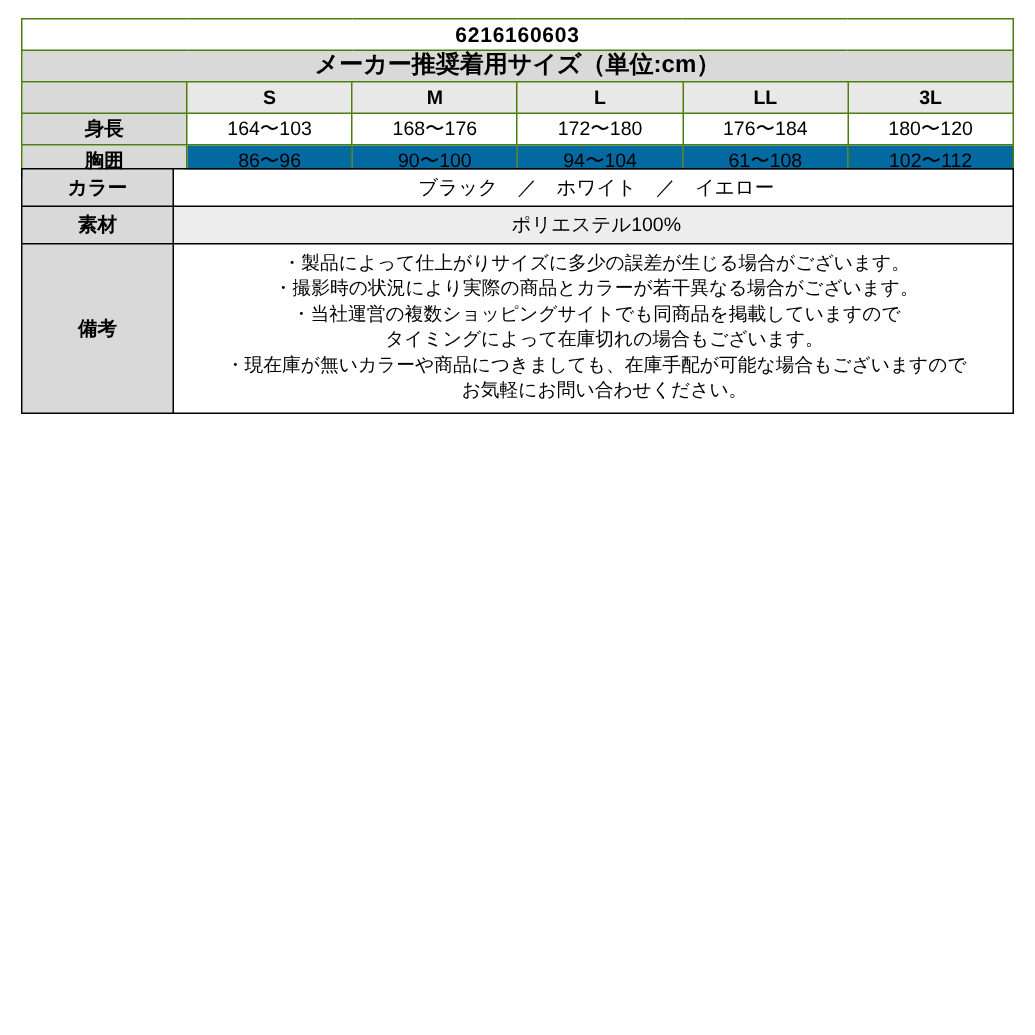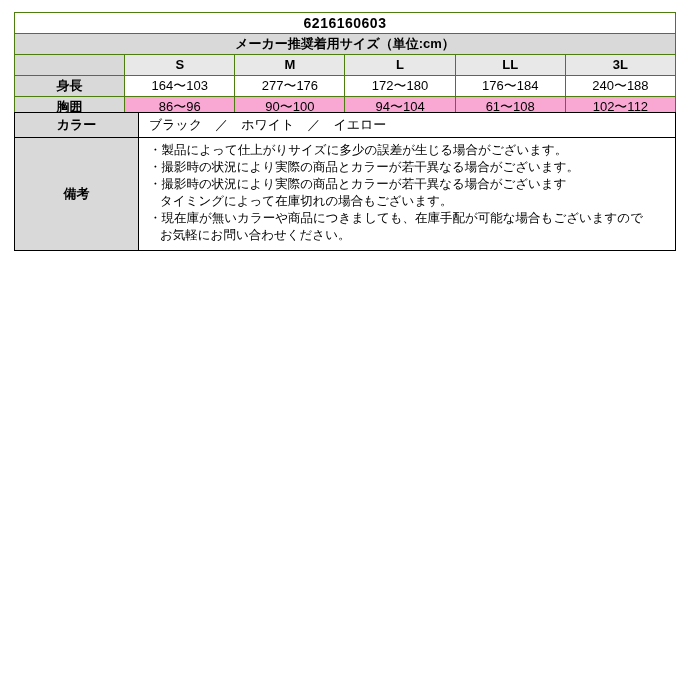--- a/index.html
+++ b/index.html
@@ -39,39 +39,39 @@
   }
   .size-table .code-row td {
     background: #ffffff;
     font-weight: bold;
     font-size: 14px;
     letter-spacing: 0.5px;
   }
   .size-table .title-row td {
     background: #d9d9d9;
     font-weight: bold;
-    font-size: 13px;
+    font-size: 16px;
   }
   .size-table .head-row td {
     background: #e8e8e8;
     font-weight: bold;
   }
   .size-table .head-row td.corner {
     background: #d9d9d9;
   }
   .size-table td.rowhead {
     background: #d9d9d9;
     font-weight: bold;
     width: 116px;
   }
   .size-table tr.data-row td {
     background: #ffffff;
   }
   .size-table tr.data-row.alt td {
-    background: #f9a8d4;
+    background: #0369a1;
   }
   .size-table tr.data-row td.rowhead,
   .size-table tr.data-row.alt td.rowhead {
     background: #d9d9d9;
   }
 
   
   .info-table {
     position: absolute;
     left: 14px;
@@ -81,30 +81,31 @@
     table-layout: fixed;
   }
   .info-table td {
     border: 1px solid #000000;
     font-size: 13px;
     color: #000000;
     vertical-align: top;
     padding: 3px 6px;
   }
   .info-table td.label {
-    width: 124px;
+    width: 101px;
     background: #d9d9d9;
     text-align: center;
     font-weight: bold;
     vertical-align: middle;
     font-family: Liberation Mono, monospace;
   }
   .info-table td.value {
     background: #ffffff;
     padding-left: 10px;
+    text-align: center;
   }
   .info-table tr.alt td.value {
     background: #ededed;
   }
   .info-table td.value.notes {
     padding-top: 4px;
     padding-bottom: 6px;
   }
   .note-line {
     font-size: 12.5px;
@@ -132,48 +133,52 @@
         <td class="corner rowhead"></td>
         <td>S</td>
         <td>M</td>
         <td>L</td>
         <td>LL</td>
         <td>3L</td>
       </tr>
       <tr class="data-row">
         <td class="rowhead">身長</td>
         <td>164〜103</td>
-        <td>277〜176</td>
+        <td>168〜176</td>
         <td>172〜180</td>
         <td>176〜184</td>
-        <td>240〜188</td>
+        <td>180〜120</td>
       </tr>
       <tr class="data-row alt">
         <td class="rowhead">胸囲</td>
         <td>86〜96</td>
         <td>90〜100</td>
         <td>94〜104</td>
         <td>61〜108</td>
         <td>102〜112</td>
       </tr>
     </tbody>
   </table>
 
   <table class="info-table">
     <tbody>
       <tr>
         <td class="label">カラー</td>
         <td class="value">ブラック　／　ホワイト　／　イエロー</td>
       </tr>
+      <tr class="alt">
+        <td class="label">素材</td>
+        <td class="value">ポリエステル100%</td>
+      </tr>
       <tr>
         <td class="label">備考</td>
         <td class="value notes">
           <div class="note-line">・製品によって仕上がりサイズに多少の誤差が生じる場合がございます。</div>
           <div class="note-line">・撮影時の状況により実際の商品とカラーが若干異なる場合がございます。</div>
-          <div class="note-line">・撮影時の状況により実際の商品とカラーが若干異なる場合がございます</div>
+          <div class="note-line">・当社運営の複数ショッピングサイトでも同商品を掲載していますので</div>
           <div class="note-line indent">タイミングによって在庫切れの場合もございます。</div>
           <div class="note-line">・現在庫が無いカラーや商品につきましても、在庫手配が可能な場合もございますので</div>
           <div class="note-line indent">お気軽にお問い合わせください。</div>
         </td>
       </tr>
     </tbody>
   </table>
 
 </div>
 

